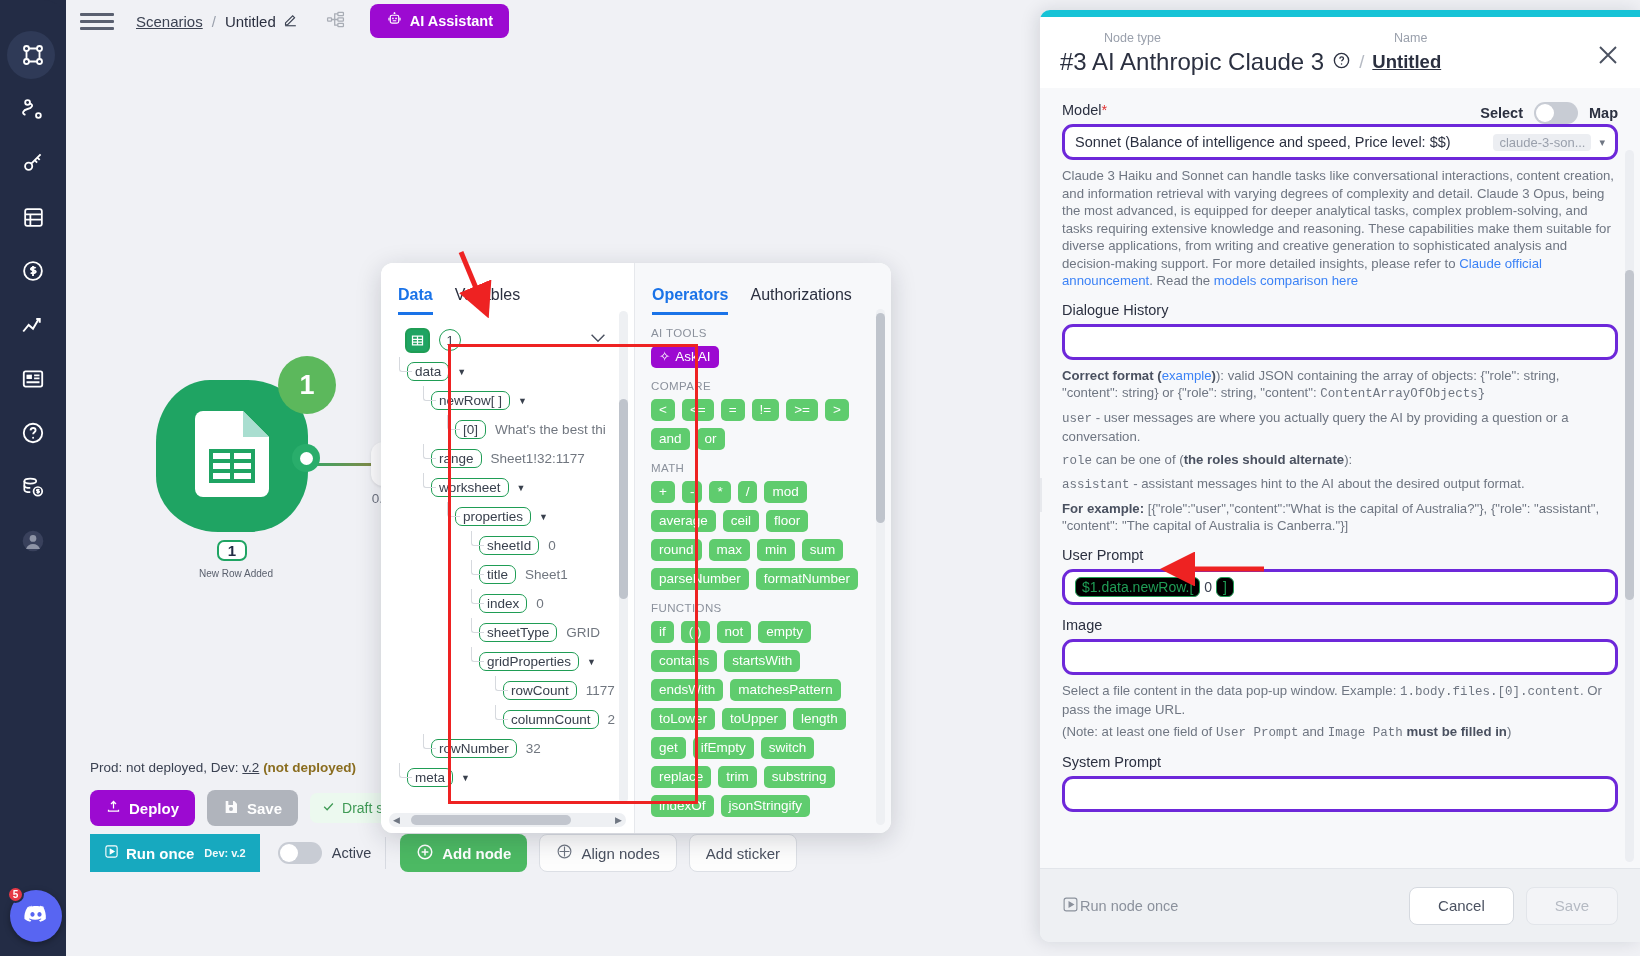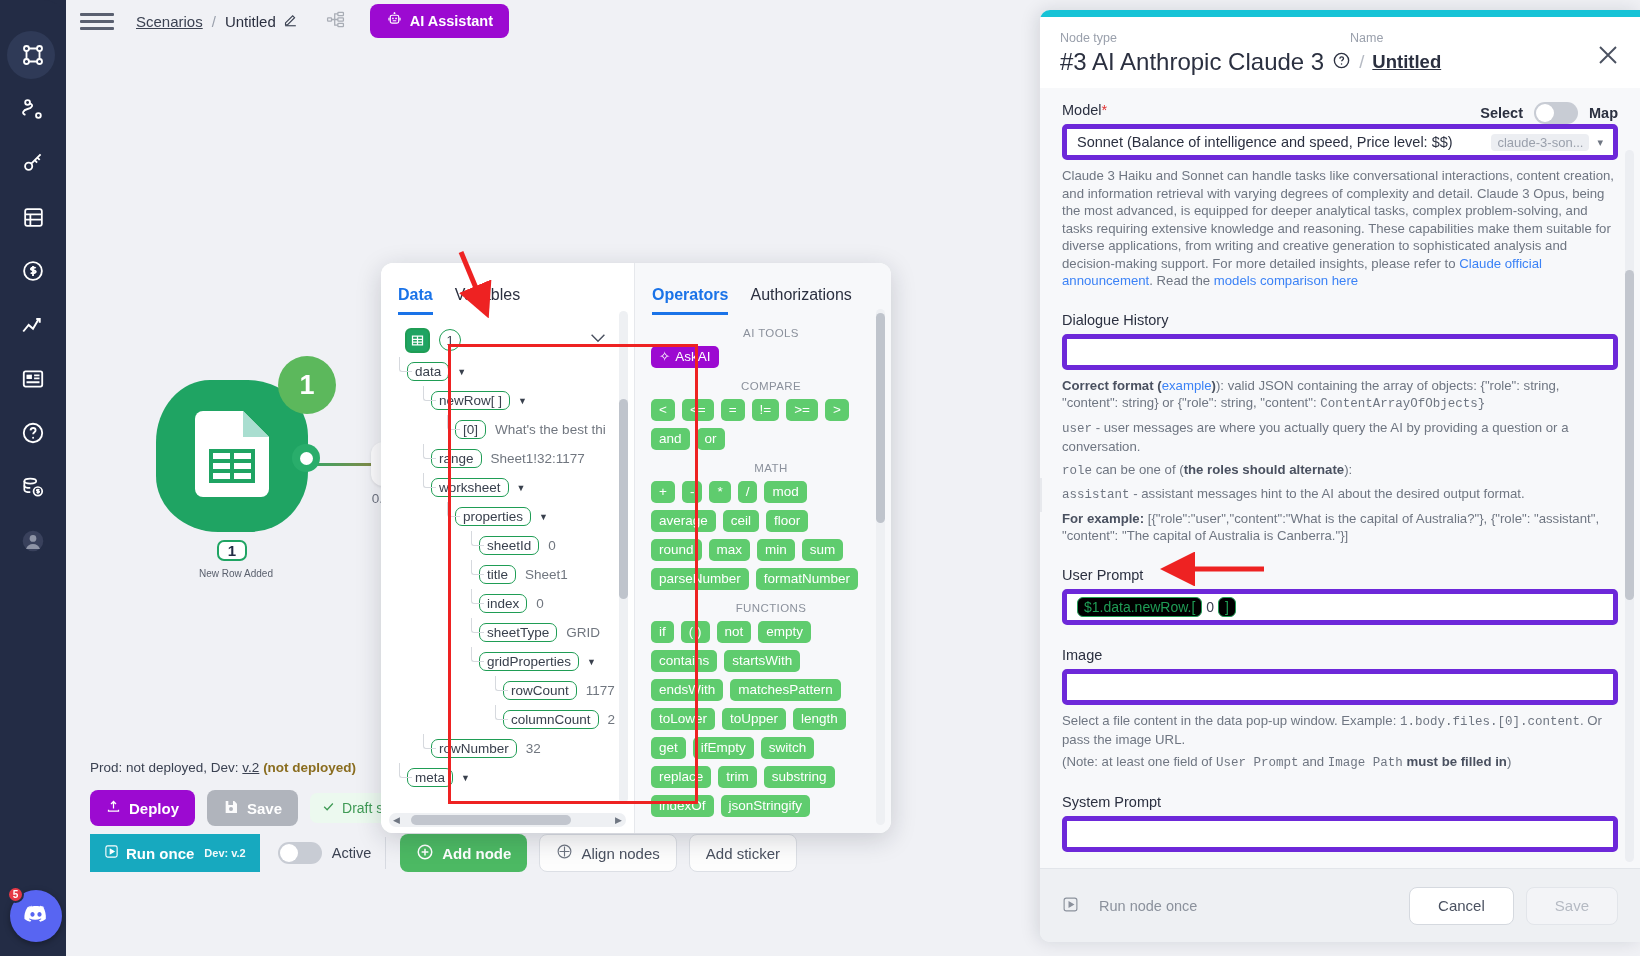--- a/index.html
+++ b/index.html
@@ -208,21 +208,21 @@
     background:#eef0f3; border-radius:5px;
   }
   #dp-vscroll .thumb { position:absolute; left:0; top:88px; width:9px; height:200px; background:#bfc4cc; border-radius:5px;}
   #dp-hscroll {
     position:absolute; left:8px; right:8px; bottom:6px; height:14px;
     background:#eef0f3; border-radius:7px; display:flex; align-items:center; justify-content:space-between; padding:0 4px;
   }
   #dp-hscroll .hthumb { position:absolute; left:22px; top:2px; width:160px; height:10px; background:#c2c6ce; border-radius:5px;}
   .arrow-s { font-size:9px; color:#6f7682; z-index:2;}
 
-  #op-body { flex:1; overflow:hidden; padding:10px 0 0 16px; position:relative;text-align:center;}
+  #op-body { flex:1; overflow:hidden; padding:10px 0 0 16px; position:relative;}
   .op-head { font-size:11.5px; color:#8b919c; letter-spacing:.4px; margin:12px 0 7px;}
   .op-head:first-child { margin-top:2px;}
   .op-wrap { display:flex; flex-wrap:wrap; gap:7px; max-width:214px;}
   .op {
     background:#5fcc6e; color:#fff; border-radius:5px; padding:2px 8px; font-size:13.5px;
     cursor:pointer; line-height:18px;
   }
   .op.purple { background:#9c0ad1; display:flex; align-items:center; gap:5px;}
   #op-vscroll { position:absolute; right:6px; top:46px; width:9px; bottom:8px; background:#eef0f3; border-radius:5px;}
   #op-vscroll .thumb { position:absolute; left:0; top:4px; width:9px; height:210px; background:#bfc4cc; border-radius:5px;}
@@ -239,33 +239,33 @@
   #rpanel {
     position:absolute; right:0px; top:10px; width:600px; height:932px;
     background:#f7f8fa; border-radius:10px 0 0 10px;
     box-shadow:-3px 0 18px rgba(20,25,45,.12);
     display:flex; flex-direction:column; overflow:hidden; z-index:18;
   }
   #rp-accent { height:7px; background:#17c3d6; }
   #rp-head { padding:14px 20px 12px; background:#fff; position:relative;}
   .rp-lbl { font-size:12.5px; color:#9aa0ac;}
   #rp-head-row1 { display:flex; }
-  #rp-head-row1 .c1 { width:290px;}
+  #rp-head-row1 .c1 { width:290px;margin-left:44px;}
   #rp-title-row { display:flex; align-items:center; gap:8px; margin-top:3px;}
   #rp-nodetype { font-size:24px; color:#2b3040;}
   #rp-slash { color:#b5bac3; font-size:18.5px;}
   #rp-name { font-size:18.5px; color:#2b3040; font-weight:bold; text-decoration:underline; cursor:pointer;}
   #rp-close { position:absolute; right:20px; top:26px; cursor:pointer;}
   #rp-body { flex:1; overflow:hidden; padding:12px 22px 8px; position:relative;}
-  .field-label { font-size:14.5px; color:#2b3040; margin-top:22px; margin-bottom:6px;}
+  .field-label { font-size:14.5px; color:#2b3040; margin-top:12px; margin-bottom:6px;}
   .req { color:#e03131; }
   .rp-row-top { display:flex; align-items:center; justify-content:space-between; margin-top:2px;}
   .select-map { display:flex; align-items:center; gap:11px; font-size:14.5px; color:#2b3040;font-weight:bold;}
   .input-box {
-    background:#fff; border:5px solid #6d28d9; border-radius:5px; height:34px;
+    background:#fff; border:3px solid #6d28d9; border-radius:11px; height:34px;
     display:flex; align-items:center; padding:0 10px; font-size:14.5px; color:#2b3040;
   }
   .input-box.tall { height:36px;}
   .model-tag {
     background:#eceef2; color:#9aa0ac; border-radius:4px; padding:1px 6px; font-size:13px;
     margin-left:auto; max-width:130px; overflow:hidden; text-overflow:ellipsis; white-space:nowrap;
   }
   .chev { margin-left:8px; color:#6f7682; font-size:11px;}
   .helptext { font-size:13.2px; color:#6f7682; line-height:17.5px; margin-top:7px;}
   .helptext b { color:#4a5160;}
@@ -277,21 +277,21 @@
     padding:1px 6px; font-size:14px; display:flex; align-items:center;
   }
   .tok-plain { font-size:14px; color:#3b4252; padding:0 4px;}
   #rp-scroll { position:absolute; right:6px; top:62px; width:9px; bottom:6px;}
   #rp-scroll .track { position:absolute; left:0; top:0; bottom:0; width:9px; background:#eceef2; border-radius:5px;}
   #rp-scroll .thumb { position:absolute; left:0; top:120px; width:9px; height:330px; background:#c2c6ce; border-radius:5px;}
   #rp-foot {
     height:74px; background:#eef0f3; border-top:1px solid #e2e5ea;
     display:flex; align-items:center; padding:0 22px; gap:12px;
   }
-  #run-node-once { display:flex; align-items:center; gap:20px; font-size:14.5px; color:#8b919c; cursor:pointer;}
+  #run-node-once { display:flex; align-items:center; gap:1px; font-size:14.5px; color:#8b919c; cursor:pointer;}
   .foot-btn {
     margin-left:auto; height:38px; padding:0 28px; border-radius:8px; border:1px solid #d5d9df;
     background:#fff; color:#4a5160; font-size:15px; cursor:pointer;
   }
   .foot-btn.sec { margin-left:0; background:#f3f4f7; color:#b5bac3; border-color:#e2e5ea;}
   
   #rp-handle {
     position:absolute; left:-9px; top:468px; width:11px; height:34px;
     background:#e7e9ed; border-radius:4px 0 0 4px;
   }

